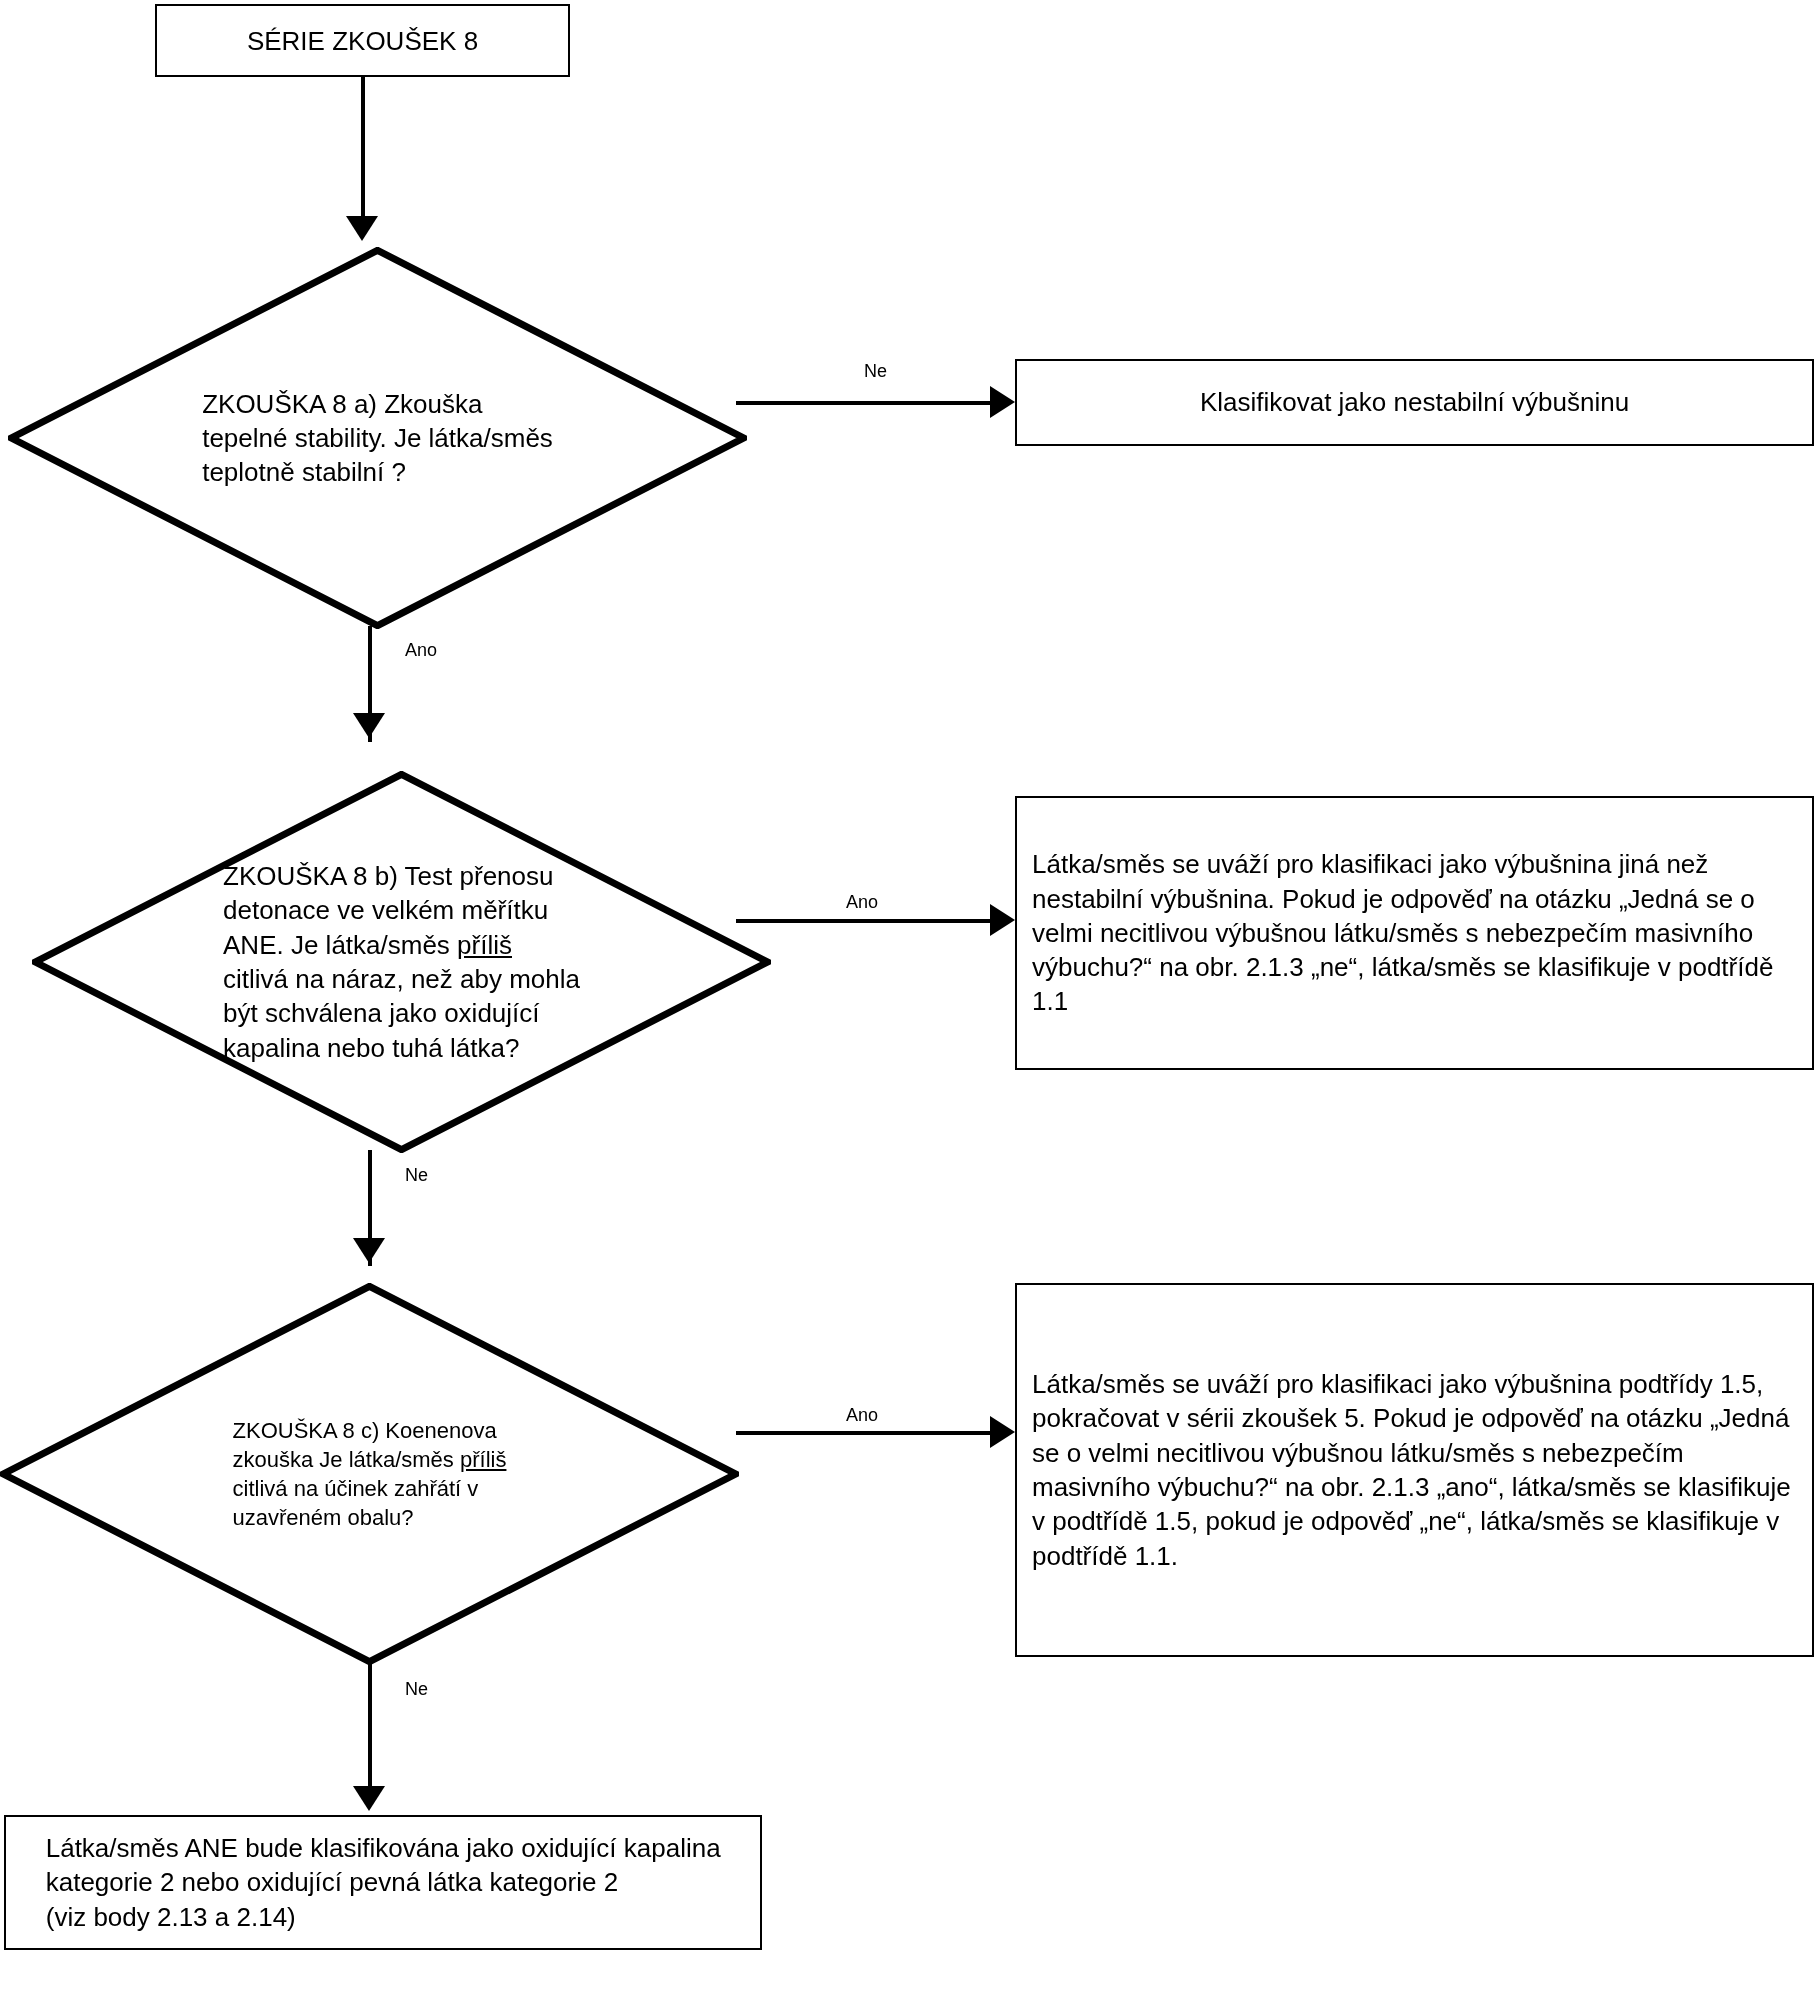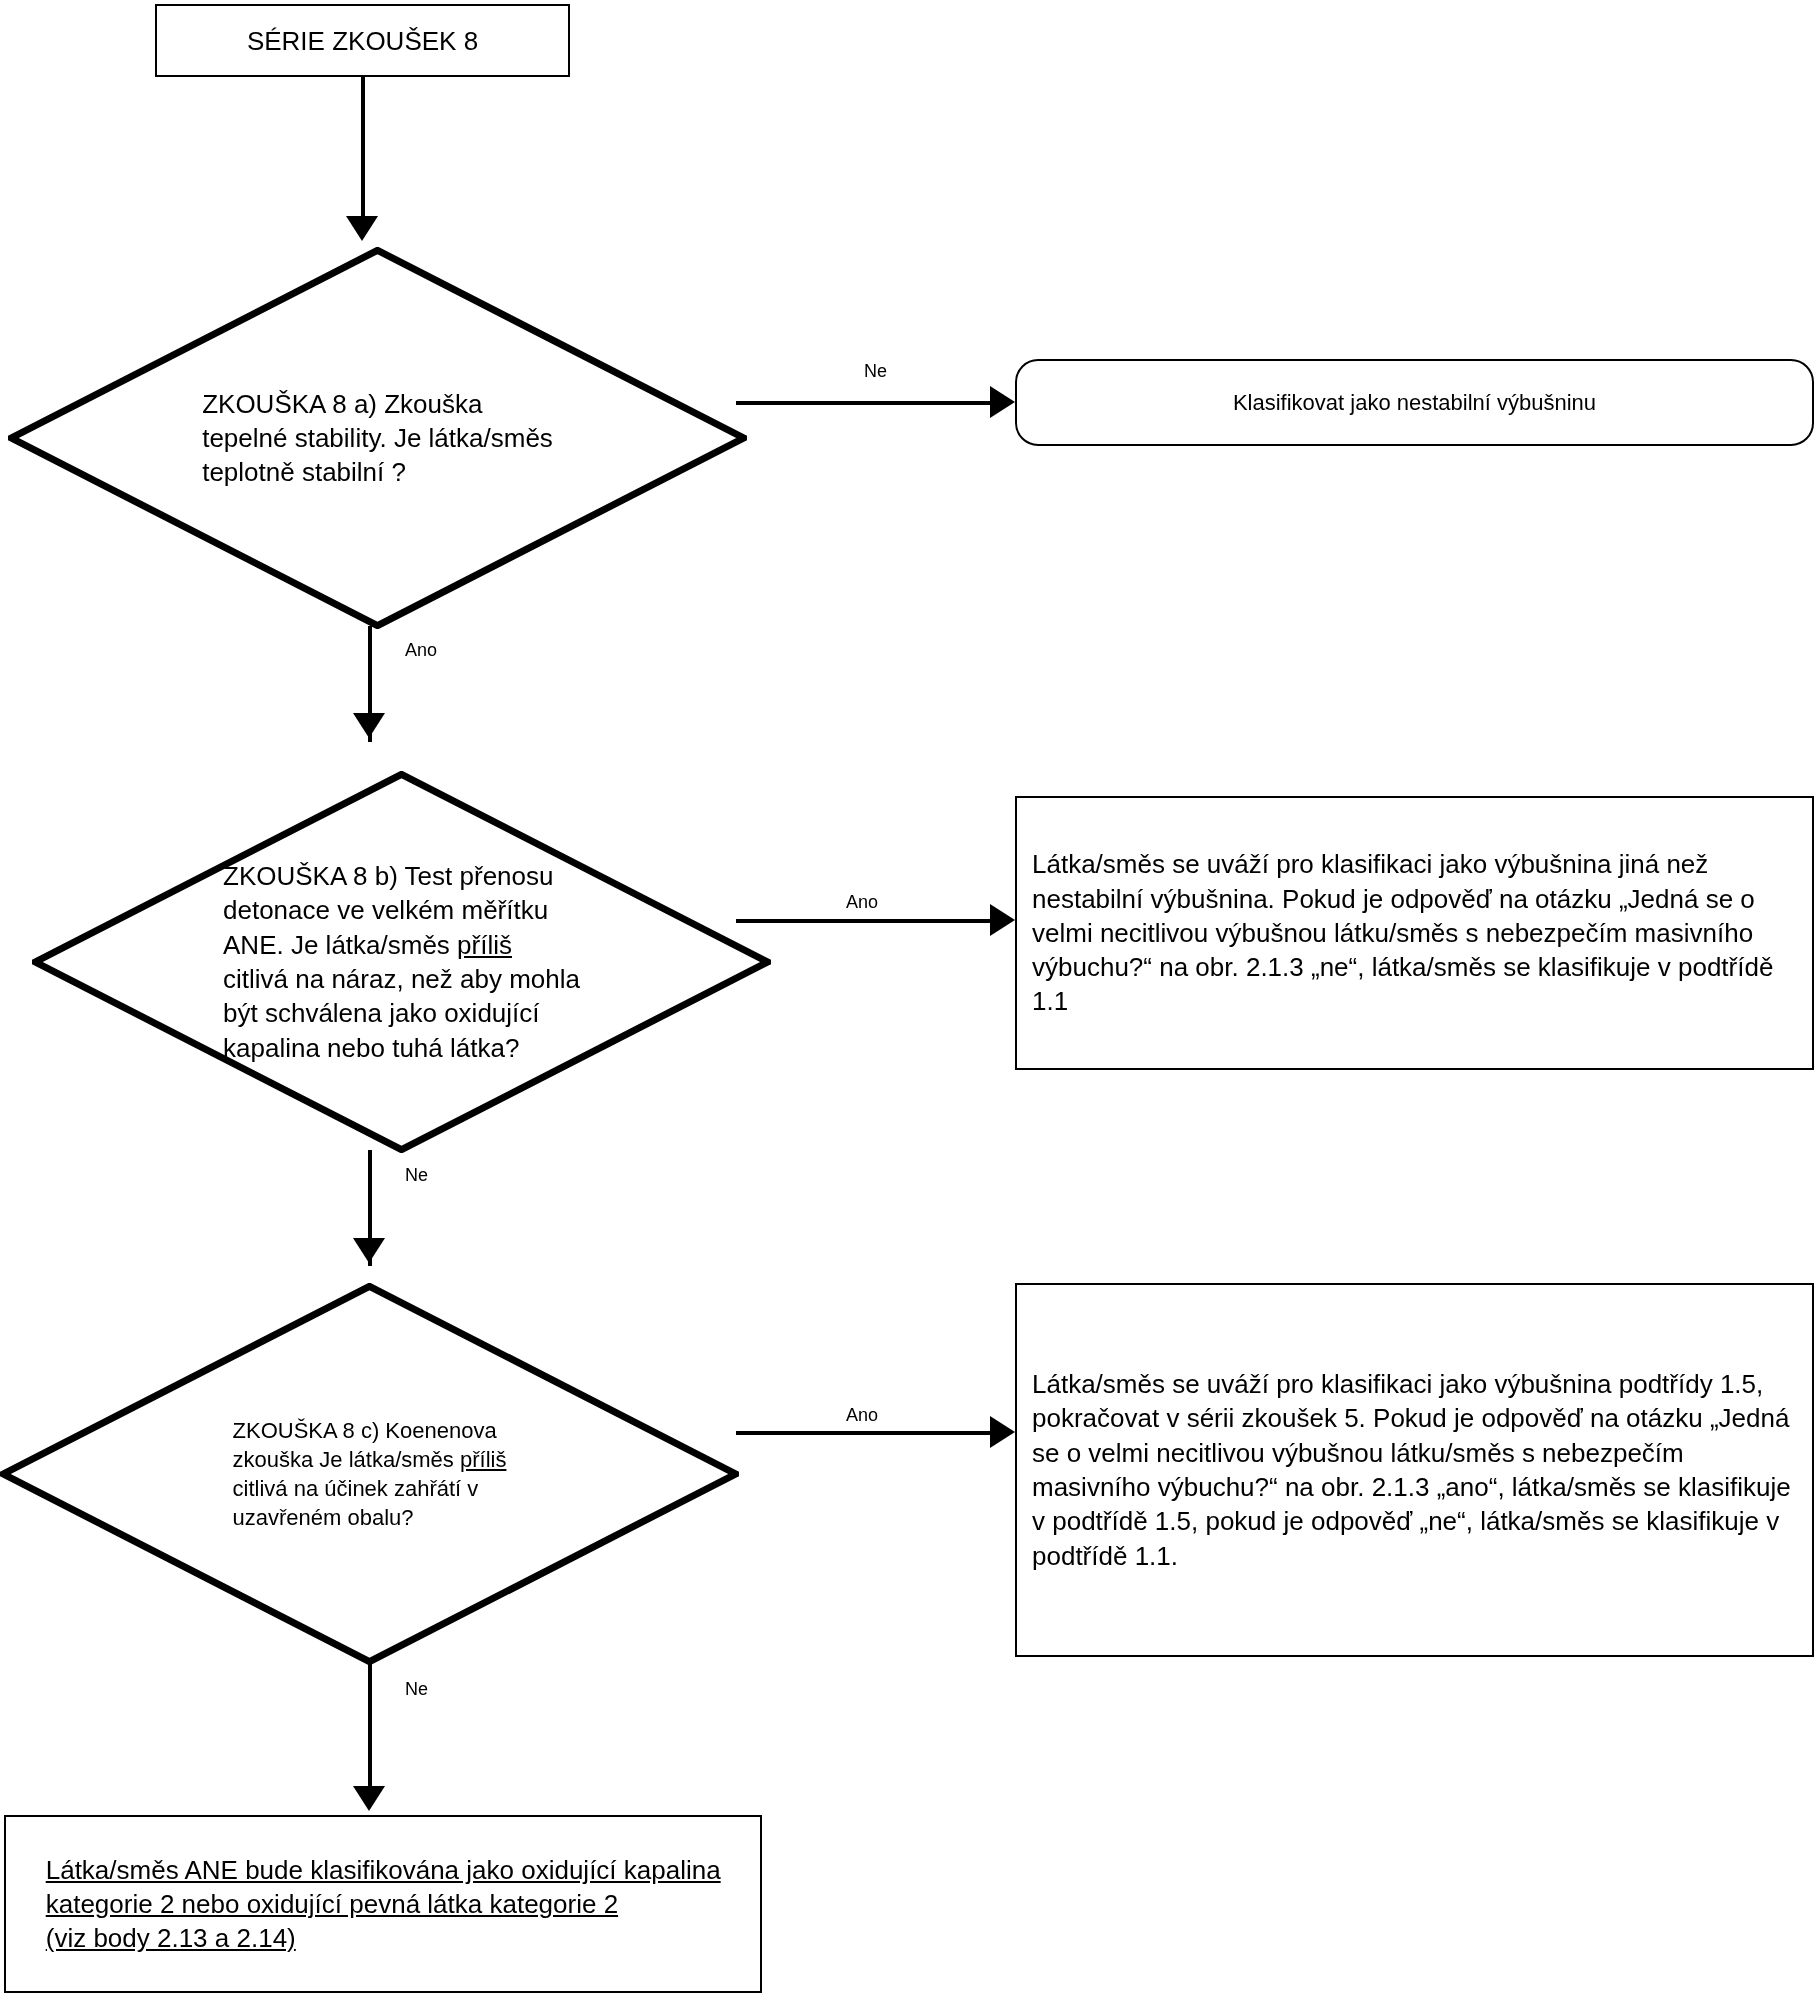--- a/index.html
+++ b/index.html
@@ -99,22 +99,21 @@
     font-size: 26px;
   }
 
   #node-test-a {
     left: 8px;    top: 247px;  width: 739px;  height: 382px;
     font-size: 26px;
   }
 
   #node-result-a {
     left: 1015px; top: 359px;  width: 799px;  height: 87px;
-    font-size: 22px;
-    border-radius: 23px;
+    font-size: 26px;
   }
 
   #node-test-b {
     left: 0px;    top: 771px;  width: 739px;  height: 382px;
     font-size: 26px;
     margin-left: 32px;
   }
 
   #node-result-b {
     left: 1015px; top: 796px;  width: 799px;  height: 274px;
@@ -125,23 +124,22 @@
     left: 0px;    top: 1283px; width: 739px;  height: 382px;
     font-size: 22px;
   }
 
   #node-result-c {
     left: 1015px; top: 1283px; width: 799px;  height: 374px;
     font-size: 26px;
   }
 
   #node-final {
-    left: 4.2px;    top: 1815px; width: 758px;  height: 178px;
-    font-size: 26px;
-    text-decoration: underline;
+    left: 4.2px;    top: 1815px; width: 758px;  height: 135px;
+    font-size: 26px;
   }
 
   .underline { text-decoration: underline; }
 </style>
 </head>
 <body>
 
 <div id="flowchart-root">
 
   <div class="node rect-node" id="node-start">

